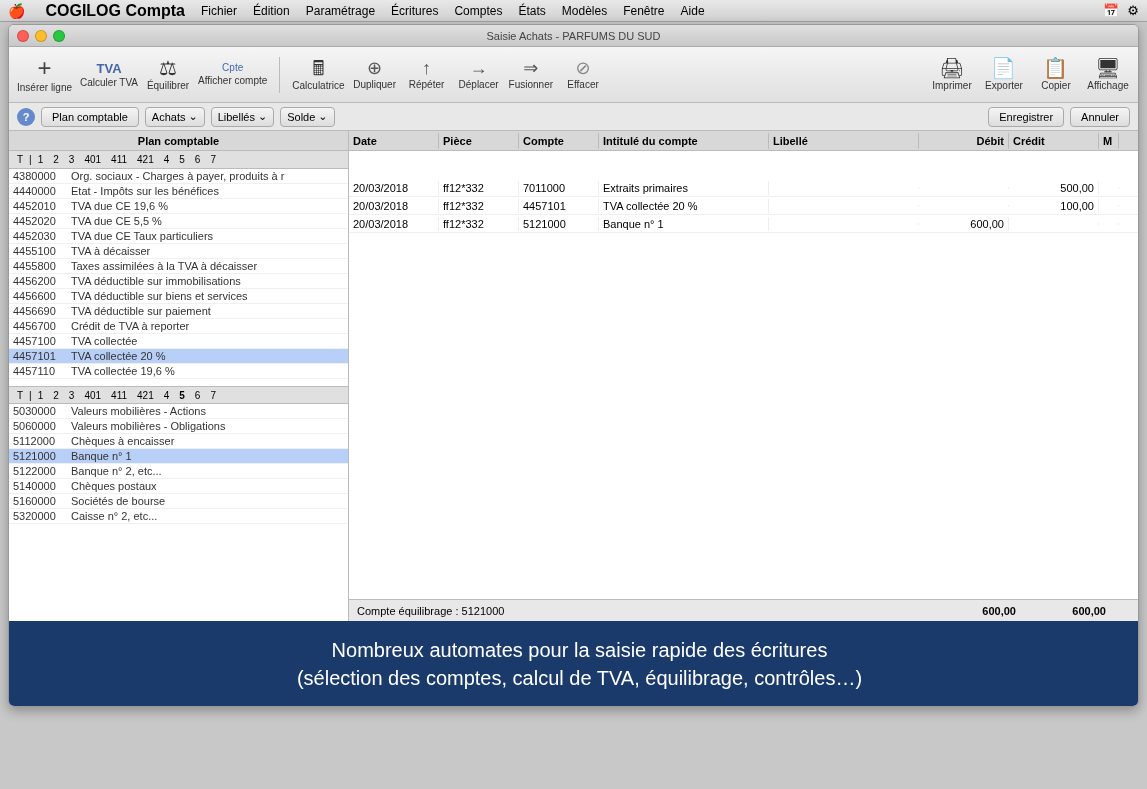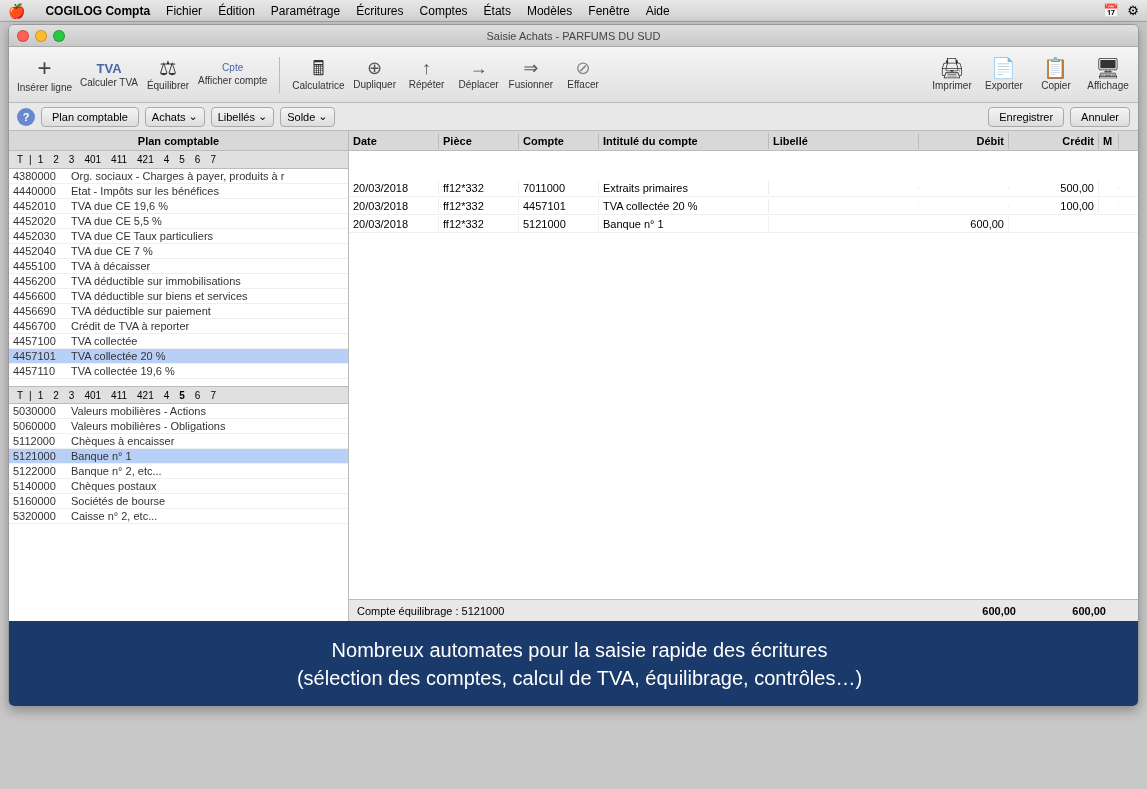--- a/index.html
+++ b/index.html
@@ -6,21 +6,21 @@
     body { width: 1147px; height: 789px; font-family: -apple-system, 'Helvetica Neue', Arial, sans-serif; font-size: 12px; background: #c8c8c8; overflow: hidden; }
 
     
     .menu-bar {
       display: flex; align-items: center;
       background: linear-gradient(to bottom, #e8e8e8, #d0d0d0);
       height: 22px; padding: 0 8px; gap: 16px;
       border-bottom: 1px solid #a0a0a0;
     }
     .menu-bar .apple { font-size: 14px; margin-right: 4px; }
-    .menu-bar .app-name { font-weight: bold; font-size: 12px; }
+    .menu-bar .app-name { font-weight: bold; font-size: 16px; }
     .menu-bar .menu-item { font-size: 12px; cursor: pointer; }
     .menu-bar .right-icons { margin-left: auto; display: flex; align-items: center; gap: 8px; }
 
     
     .window {
       margin: 2px 8px 0 8px;
       background: #f0f0f0;
       border: 1px solid #999;
       border-radius: 6px;
       overflow: hidden;
@@ -122,21 +122,21 @@
       display: flex; background: #d8d8d8; border-bottom: 1px solid #bbb;
       font-size: 11px; font-weight: bold; height: 20px; align-items: center;
     }
     .th { padding: 2px 4px; border-right: 1px solid #bbb; }
     .col-date { width: 90px; }
     .col-piece { width: 80px; }
     .col-compte { width: 80px; }
     .col-intitule { width: 170px; }
     .col-libelle { width: 150px; }
     .col-debit { width: 90px; text-align: right; }
-    .col-credit { width: 90px; text-align: right; }
+    .col-credit { width: 90px; }
     .col-m { width: 20px; }
 
     .table-body { flex: 1; overflow-y: auto; }
     .table-row {
       display: flex; font-size: 11px; border-bottom: 1px solid #f0f0f0;
       height: 18px; align-items: center;
     }
     .td { padding: 1px 4px; border-right: 1px solid #eee; overflow: hidden; white-space: nowrap; }
 
     
@@ -314,26 +314,26 @@
           </div>
           <div class="plan-row">
             <span class="plan-code">4452020</span>
             <span class="plan-name">TVA due CE 5,5 %</span>
           </div>
           <div class="plan-row">
             <span class="plan-code">4452030</span>
             <span class="plan-name">TVA due CE Taux particuliers</span>
           </div>
           <div class="plan-row">
-            <span class="plan-code">4452040</span>
-            <span class="plan-name">TVA due CE 7 %</span>
-          </div>
-          <div class="plan-row">
             <span class="plan-code">4455100</span>
             <span class="plan-name">TVA à décaisser</span>
+          </div>
+          <div class="plan-row">
+            <span class="plan-code">4455800</span>
+            <span class="plan-name">Taxes assimilées à la TVA à décaisser</span>
           </div>
           <div class="plan-row">
             <span class="plan-code">4456200</span>
             <span class="plan-name">TVA déductible sur immobilisations</span>
           </div>
           <div class="plan-row">
             <span class="plan-code">4456600</span>
             <span class="plan-name">TVA déductible sur biens et services</span>
           </div>
           <div class="plan-row">

